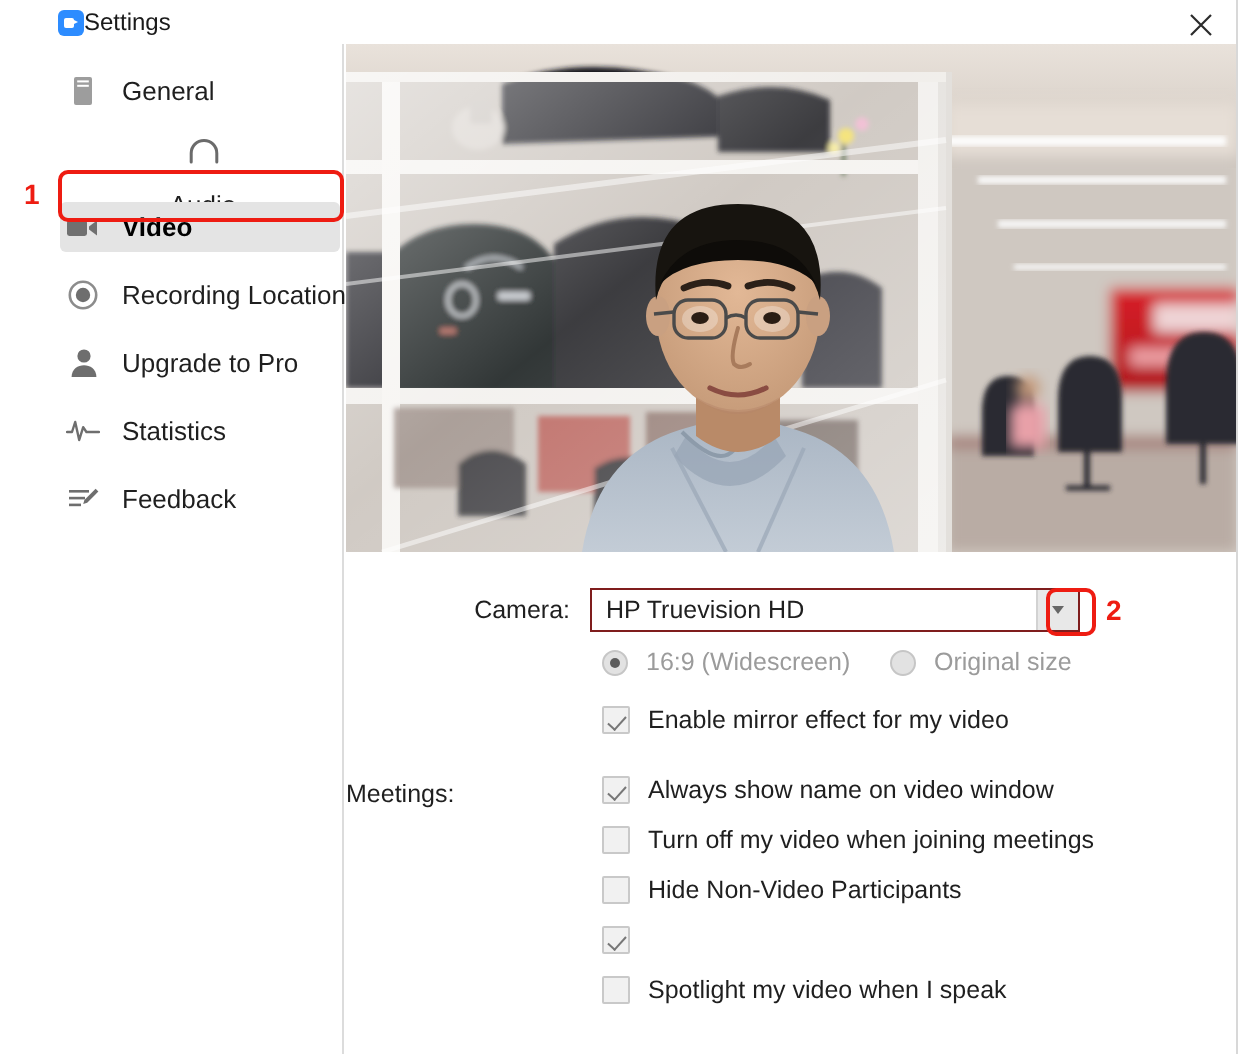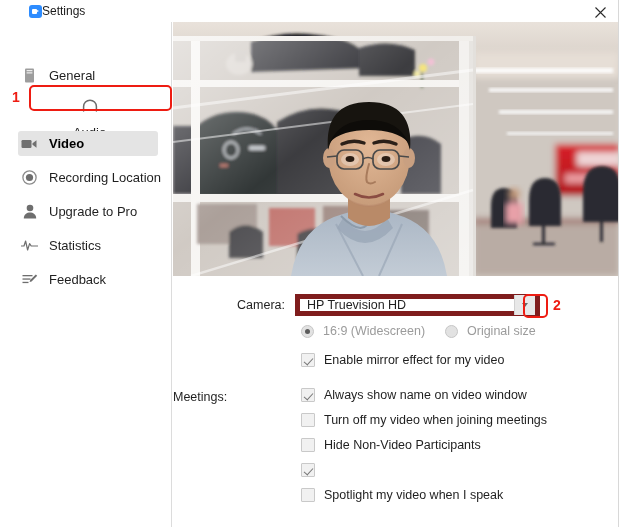--- a/index.html
+++ b/index.html
@@ -90,31 +90,30 @@
     left: 0; top: 22px;
     width: 172px;
     height: 505px;
     background: #ffffff;
     border-right: 1px solid #dcdcdc;
     box-sizing: border-box;
     z-index: 20;
   }
   .nav-item {
     position: absolute;
-    left: 18px;
+    left: 30px;
     width: 140px;
     height: 25px;
     display: flex;
     align-items: center;
     gap: 11px;
     cursor: pointer;
     border-radius: 3px;
     padding-left: 3px;
     box-sizing: border-box;
-    margin-top: 30px;
   }
   .nav-item.active {
     background: #e4e4e4;
   }
   .nav-icon {
     width: 17px;
     height: 17px;
     flex: 0 0 auto;
     display: flex;
     align-items: center;
@@ -162,21 +161,21 @@
     color: #1f1f1f;
     text-align: right;
     white-space: nowrap;
   }
   .combo {
     position: absolute;
     left: 122px; top: 18px;
     width: 245px;
     height: 22px;
     background: #ffffff;
-    border: 5px solid #7f1d1d;
+    border: 1px solid #7f1d1d;
     box-sizing: border-box;
     display: flex;
     align-items: center;
     cursor: pointer;
   }
   .combo-value {
     font-size: 12.5px;
     color: #1f1f1f;
     padding-left: 7px;
     white-space: nowrap;

